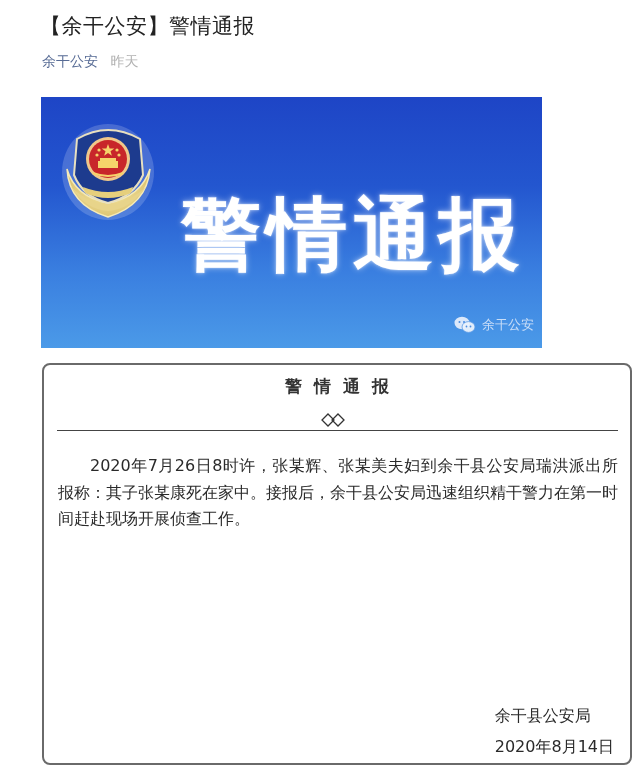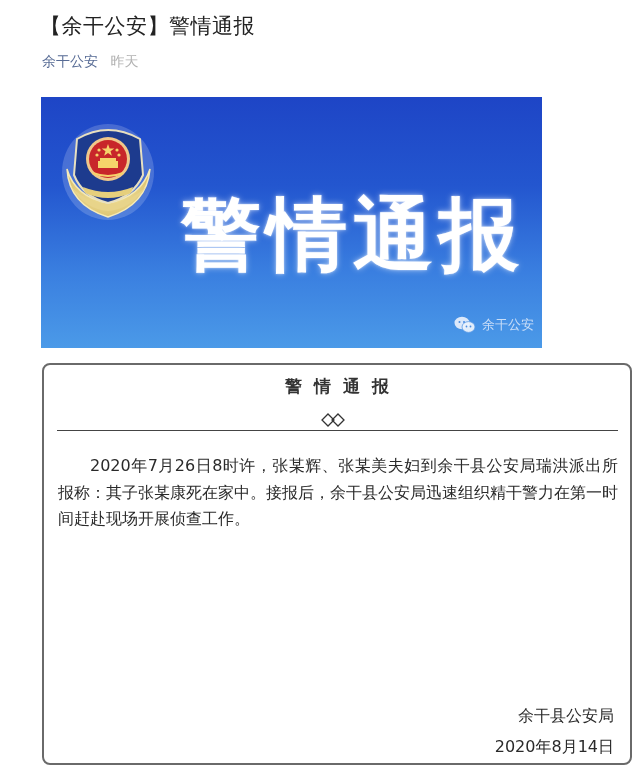--- a/index.html
+++ b/index.html
@@ -64,21 +64,21 @@
     }
     .notice-body {
       position: absolute; left: 14px; right: 12px; top: 72px;
       font-size: 16px; line-height: 26.5px; color: #2a2a2a;
       text-align: justify;
       margin-top: 16px;
     }
     .notice-body p { text-indent: 2em; margin: 0; }
     .signature {
       position: absolute; right: 16px; top: 335px;
-      text-align: right; font-size: 16px; line-height: 31px; color: #2a2a2a;
+      font-size: 16px; line-height: 31px; color: #2a2a2a;
     }
   </style>
 </head>
 <body>
 
 <div class="page">
 
   <h1 class="article-title">【余干公安】警情通报</h1>
 
   <div class="meta">

